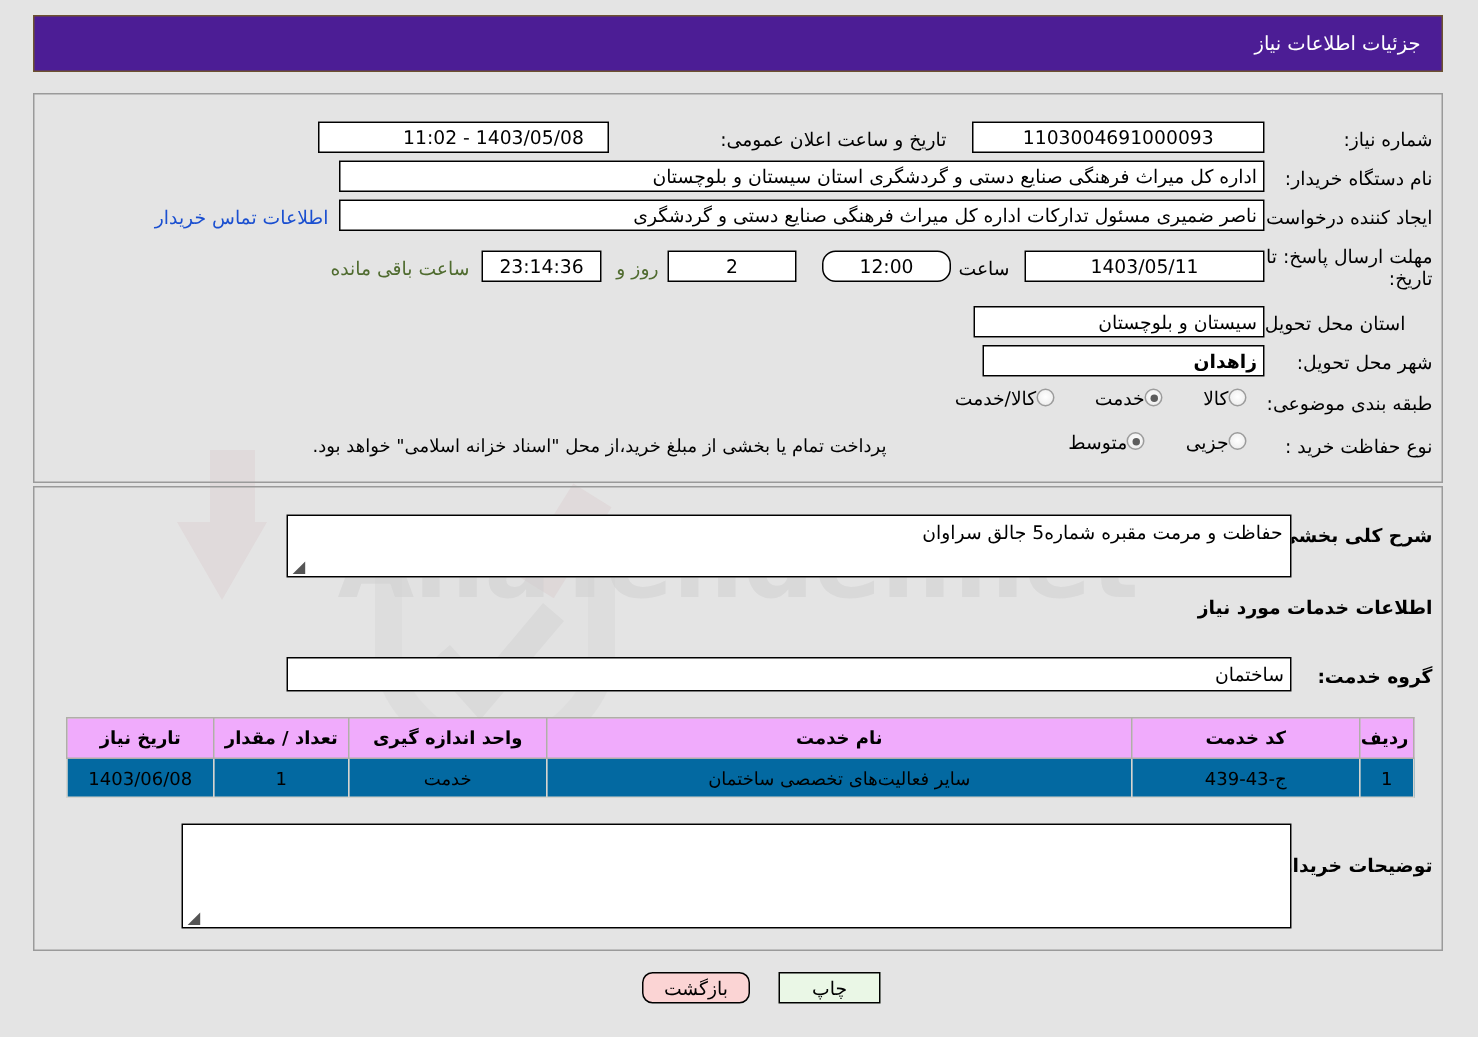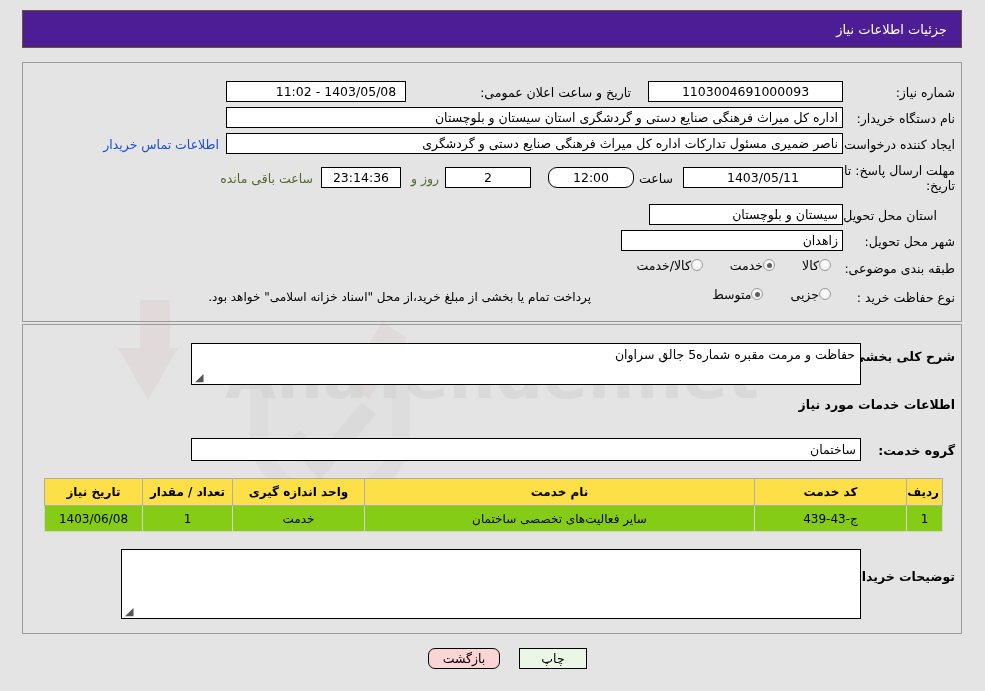--- a/index.html
+++ b/index.html
@@ -181,31 +181,31 @@
   #items-table {
     position: absolute;
     left: 44px; top: 478px;
     width: 898px;
     border-collapse: collapse;
     font-size: 12px;
     z-index: 2;
     table-layout: fixed;
   }
   #items-table th {
-    background: #fde047;
+    background: #f0abfc;
     border: 1px solid #b0aea8;
     color: #000;
     font-weight: bold;
     height: 26px;
     font-size: 12px;
     text-align: center;
     padding: 0 3px;
   }
   #items-table td {
-    background: #84cc16;
+    background: #0369a1;
     border: 1px solid #d6d4ce;
     height: 25px;
     text-align: center;
     font-size: 12px;
     padding: 0 3px;
     color: #000;
   }
   #items-table col.c-row   { width: 36px; }
   #items-table col.c-code  { width: 152px; }
   #items-table col.c-name  { width: 390px; }
@@ -252,21 +252,21 @@
 <div class="titlebar">
   <span class="t">جزئیات اطلاعات نیاز</span>
 </div>
 
 <div class="panel" id="panel-top">
 
   <span class="lbl" style="right:6px; top:22px;">شماره نیاز:</span>
   <div class="fld center" style="right:118px; top:18px; width:195px;">1103004691000093</div>
 
   <span class="lbl" style="right:330px; top:22px;">تاریخ و ساعت اعلان عمومی:</span>
-  <div class="fld center" style="right:555px; top:18px; width:180px;padding-left:44px;">1403/05/08 - 11:02</div>
+  <div class="fld center" style="right:555px; top:18px; width:194px;padding-left:44px;">1403/05/08 - 11:02</div>
 
   <span class="lbl" style="right:6px; top:48px;">نام دستگاه خریدار:</span>
   <div class="fld" style="right:118px; top:44px; width:617px;">اداره کل میراث فرهنگی  صنایع دستی و گردشگری استان سیستان و بلوچستان</div>
 
   <span class="lbl" style="right:6px; top:74px;">ایجاد کننده درخواست:</span>
   <div class="fld" style="right:118px; top:70px; width:617px;">ناصر ضمیری مسئول تدارکات اداره کل میراث فرهنگی  صنایع دستی و گردشگری</div>
   <span class="linkish" style="right:742px; top:74px;">اطلاعات تماس خریدار</span>
 
   <span class="lbl" style="right:6px; top:100px;">مهلت ارسال پاسخ: تا</span>
   <span class="lbl" style="right:6px; top:115px;">تاریخ:</span>
@@ -277,21 +277,21 @@
 
   <div class="fld center" style="right:430px; top:104px; width:86px;">2</div>
   <span class="greenish" style="right:522px; top:108px;">روز و</span>
   <div class="fld center" style="right:560px; top:104px; width:80px;">23:14:36</div>
   <span class="greenish" style="right:648px; top:108px;">ساعت باقی مانده</span>
 
   <span class="lbl" style="right:24px; top:145px;">استان محل تحویل:</span>
   <div class="fld" style="right:118px; top:141px; width:194px;">سیستان و بلوچستان</div>
 
   <span class="lbl" style="right:6px; top:171px;">شهر محل تحویل:</span>
-  <div class="fld" style="right:118px; top:167px; width:222px;">زاهدان</div>
+  <div class="fld" style="right:118px; top:167px; width:188px;font-weight:bold;">زاهدان</div>
 
   <span class="lbl" style="right:6px; top:198px;">طبقه بندی موضوعی:</span>
   <div class="radio-group" id="category-radios" style="right:125px; top:195px;"><span class="radio-item"><span class="dot"></span><span class="rl">کالا</span></span><span class="radio-item on"><span class="dot"></span><span class="rl">خدمت</span></span><span class="radio-item"><span class="dot"></span><span class="rl">کالا/خدمت</span></span></div>
 
   <span class="lbl" style="right:6px; top:227px;">نوع حفاظت خرید :</span>
   <div class="radio-group" id="process-radios" style="right:125px; top:224px;"><span class="radio-item"><span class="dot"></span><span class="rl">جزیی</span></span><span class="radio-item on"><span class="dot"></span><span class="rl">متوسط</span></span></div>
   <span class="note" style="right:370px; top:227px;">پرداخت تمام یا بخشی از مبلغ خرید،از محل "اسناد خزانه اسلامی" خواهد بود.</span>
 </div>
 
 <div class="panel" id="panel-bottom">

